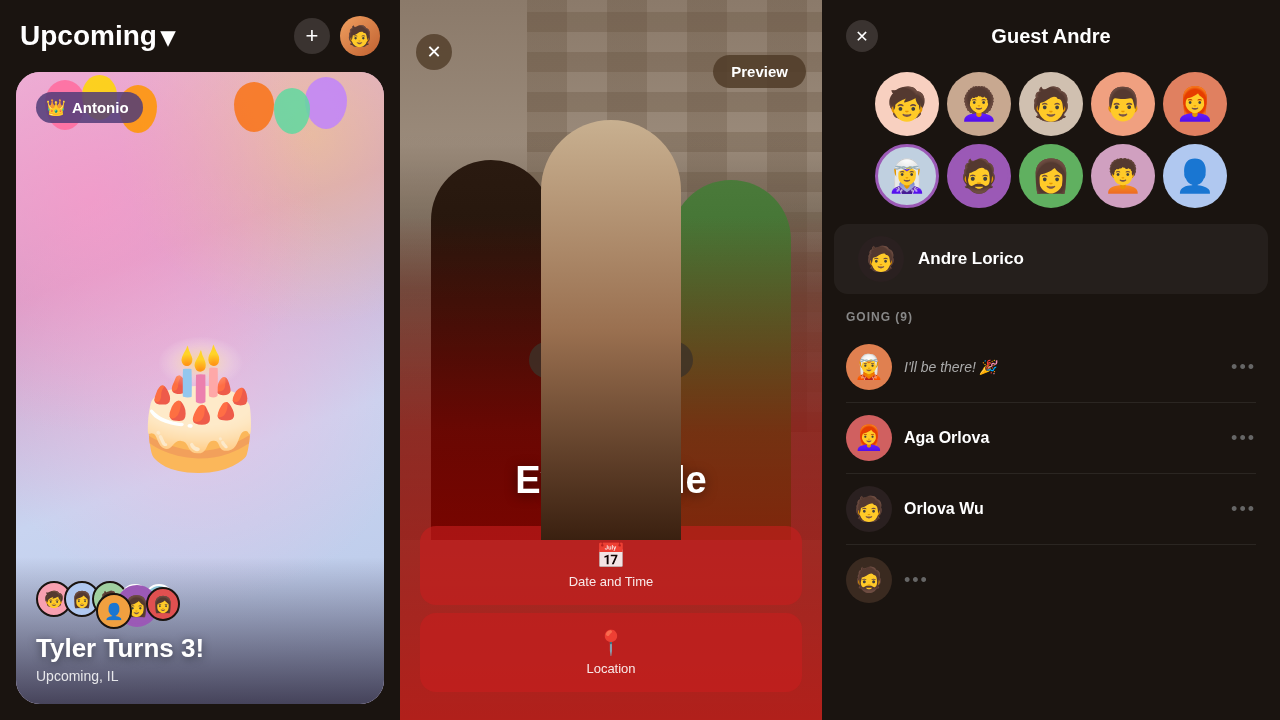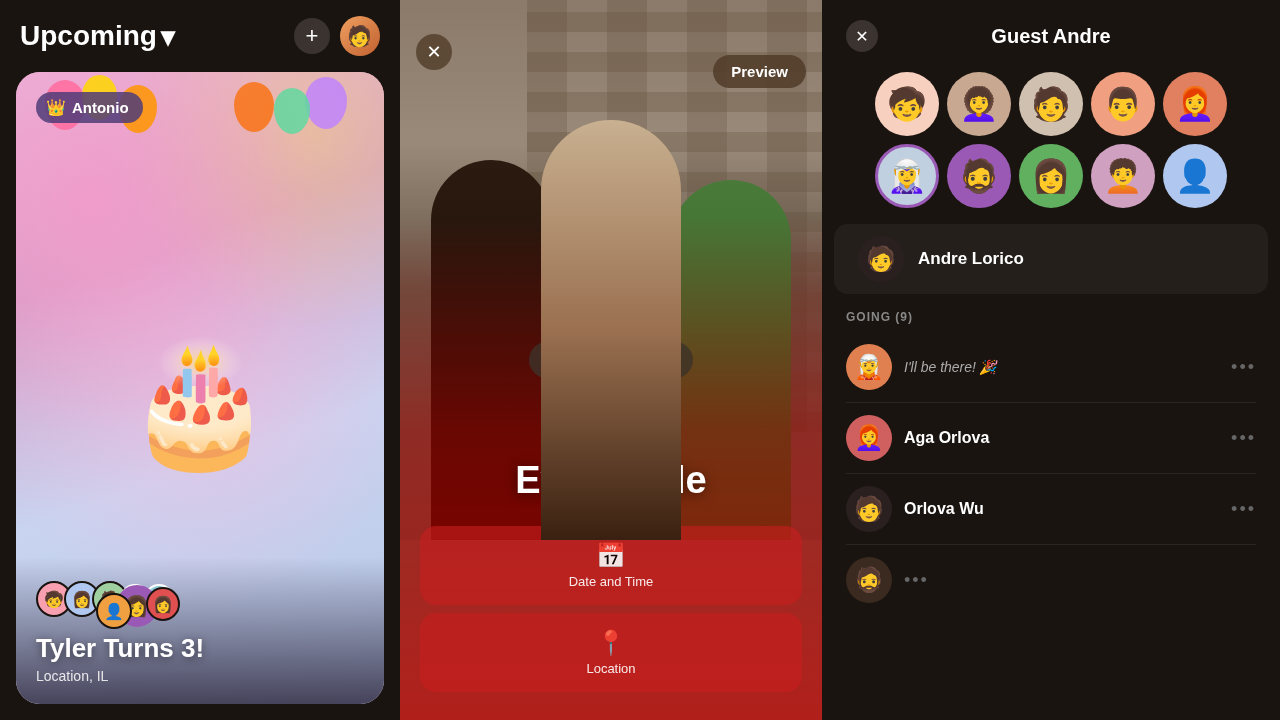--- a/index.html
+++ b/index.html
@@ -467,21 +467,21 @@
         <div class="g-avatar" style="left:0px;background:#f8a0b0;font-size:16px;">🧒</div>
         <div class="g-avatar" style="left:28px;background:#b0c8f0;font-size:16px;">👩</div>
         <div class="g-avatar" style="left:56px;background:#a0d0a0;font-size:16px;">🧑</div>
         <div class="g-avatar" style="left:84px;background:#c8b0e0;border:2px solid #fff;font-size:12px;width:30px;height:30px;">RW</div>
         <div class="g-avatar" style="left:108px;background:#90c8d8;border:2px solid #fff;font-size:12px;width:30px;height:30px;">JL</div>
         <div class="g-avatar" style="left:80px;top:8px;background:#9b59b6;border:3px solid #9b59b6;font-size:20px;width:42px;height:42px;">👩</div>
         <div class="g-avatar" style="left:60px;top:16px;background:#f0a040;font-size:16px;">👤</div>
         <div class="g-avatar" style="left:110px;top:10px;background:#e05050;font-size:16px;width:34px;height:34px;">👩</div>
       </div>
       <div class="event-title-card">Tyler Turns 3!</div>
-      <div class="event-loc-card">Location, IL</div>
+      <div class="event-loc-card">Upcoming, IL</div>
     </div>
   </div>
 </div>
 
 <div class="mid-panel">
   <div class="building-bg"></div>
   <div class="building-detail"></div>
 
   <div style="position:absolute;bottom:180px;left:0;right:0;height:420px;background:linear-gradient(180deg, transparent 0%, rgba(0,0,0,0.1) 100%);display:flex;align-items:flex-end;justify-content:center;gap:0;">
     <div style="width:120px;height:380px;background:linear-gradient(180deg,#2a1a10 0%,#1a0a00 100%);border-radius:60px 60px 0 0;margin-right:-10px;"></div>

